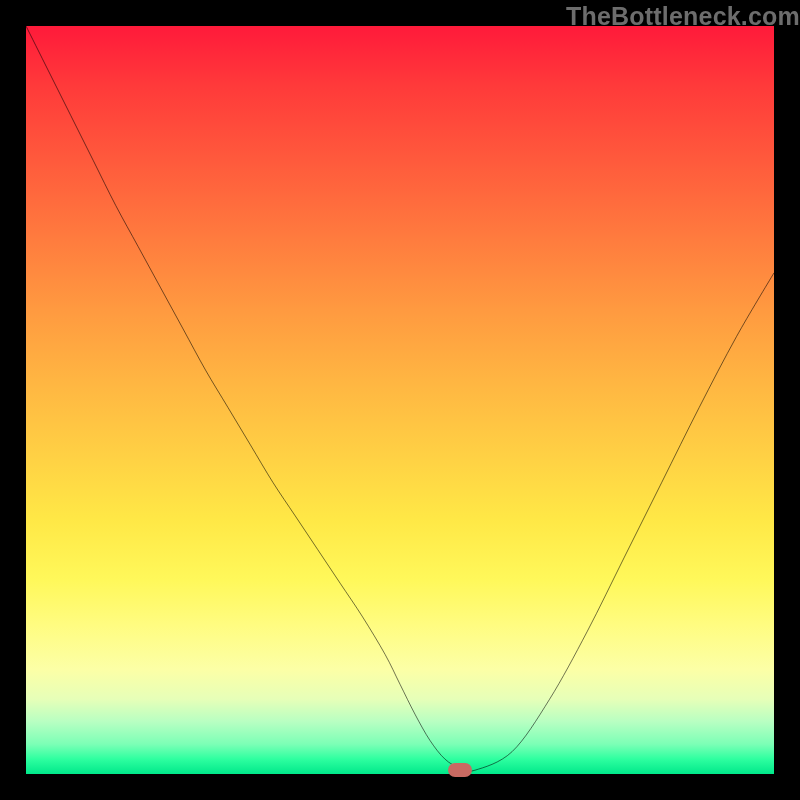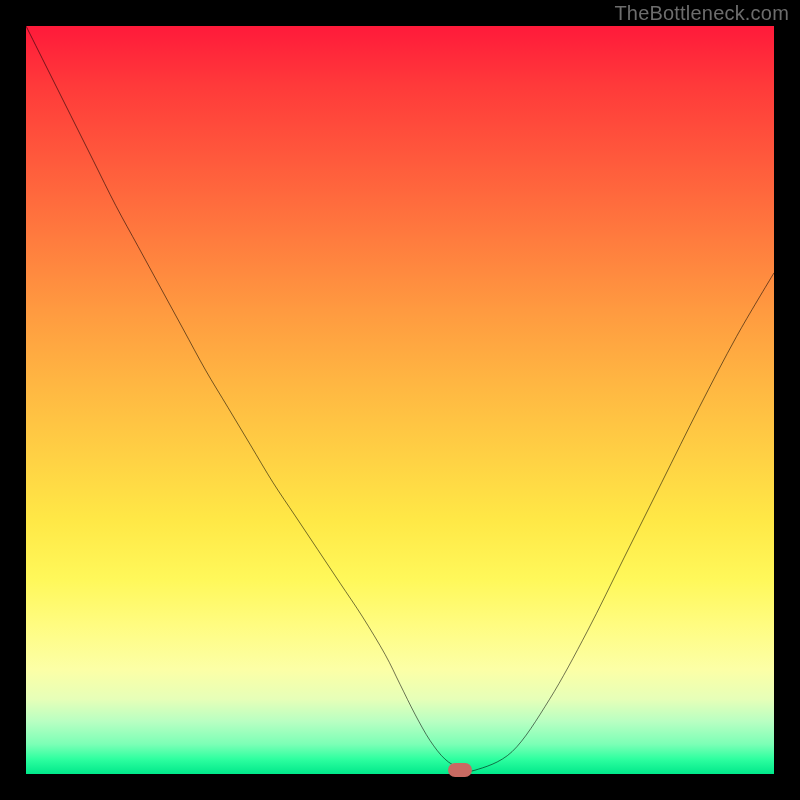--- a/index.html
+++ b/index.html
@@ -13,24 +13,24 @@
   }
   .frame {
     position: relative;
     width: 800px;
     height: 800px;
     background: #000;
   }
   .watermark {
     position: absolute;
     top: 2px;
-    right: 11px;
+    right: 0;
     color: #6d6d6d;
-    font-size: 20px;
-    font-weight: 400;
+    font-size: 25px;
+    font-weight: 700;
     letter-spacing: 0.2px;
     z-index: 5;
   }
   .plot-area {
     position: absolute;
     left: 26px;
     top: 26px;
     width: 748px;
     height: 748px;
     background: linear-gradient(to bottom,

